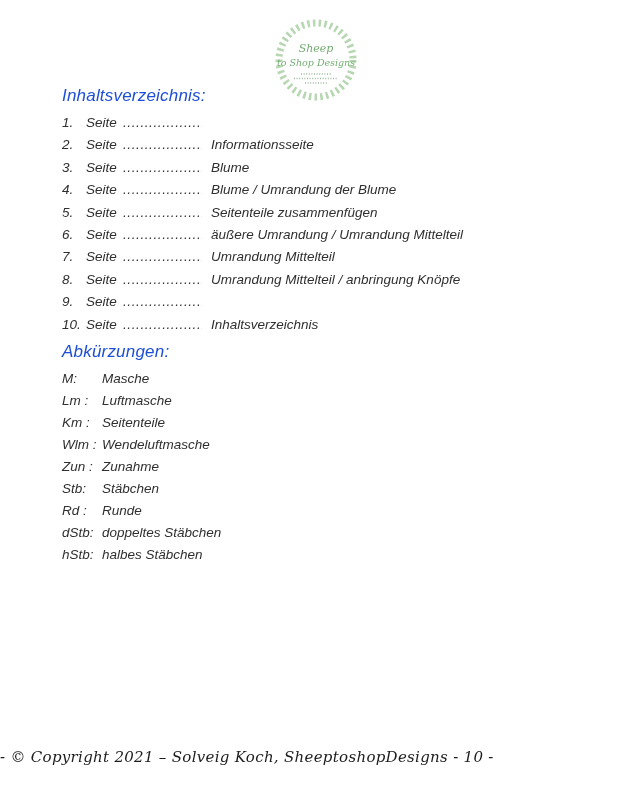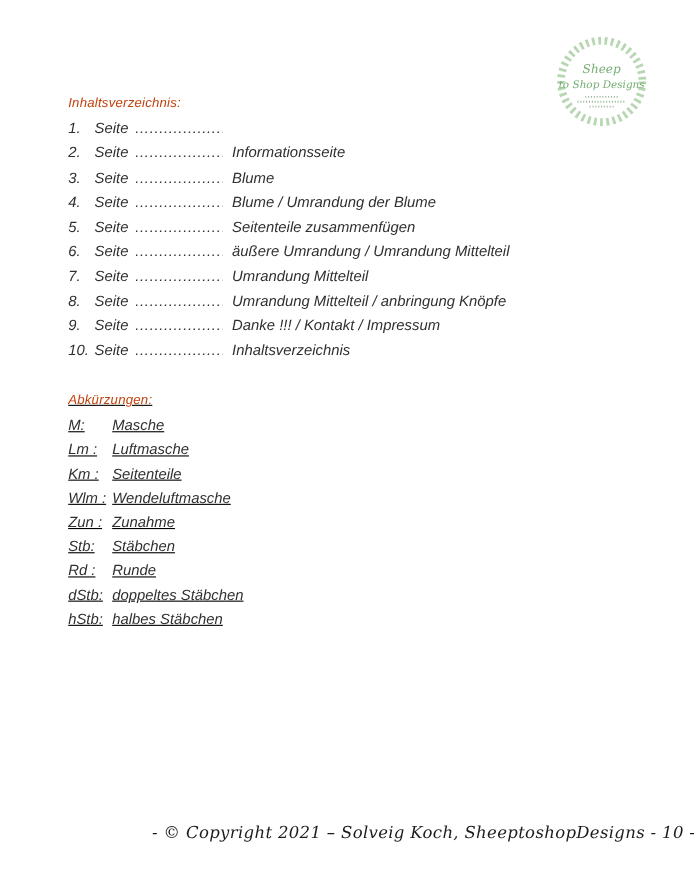--- a/index.html
+++ b/index.html
@@ -6,68 +6,68 @@
   body {
     width: 632px; height: 800px;
     position: relative;
     background: #ffffff;
     font-family: "Liberation Sans", sans-serif;
     overflow: hidden;
   }
 
   
   .logo-wrap {
-    position: absolute; top: 24px; left: 0; right: 0;
-    display: flex; justify-content: flex-end;
+    position: absolute; top: 10px; left: 0; right: 0;
+    display: flex; justify-content: center;
   }
   .wreath {
     fill: none; stroke: #aacfa5; stroke-width: 7;
     stroke-dasharray: 2.5 3.2; opacity: 0.85;
   }
   .logo-script {
     font-family: "DejaVu Serif", serif; font-style: italic;
     fill: #74ae72; text-anchor: middle;
   }
   .logo-line1 { font-size: 11px; }
   .logo-line2 { font-size: 9.5px; }
   .tagline-line { stroke: #9dbb9b; stroke-width: 1.6; stroke-dasharray: 1 1.6; }
 
   
   .section-heading {
-    font-size: 12px; font-style: italic; font-weight: normal;
-    color: #c2410c; margin: 0 0 9px 0; letter-spacing: 0.2px;
+    font-size: 17px; font-style: italic; font-weight: normal;
+    color: #1d4ed8; margin: 0 0 9px 0; letter-spacing: 0.2px;
   }
 
   .toc-section { position: absolute; left: 62px; top: 86px; }
   .toc-row {
     display: flex; align-items: baseline;
     font-size: 13.5px; font-style: italic; color: #2f2f2f;
     height: 22.4px;
   }
   .toc-num   { width: 24px; flex: 0 0 auto; }
   .toc-seite { width: 37px; flex: 0 0 auto; }
   .toc-leader {
     width: 79px; flex: 0 0 auto; overflow: hidden;
     white-space: nowrap; letter-spacing: 0.6px;
   }
   .toc-title { margin-left: 9px; white-space: nowrap; }
 
-  .abbr-section { position: absolute; left: 62px; top: 356px; text-decoration: underline; }
+  .abbr-section { position: absolute; left: 62px; top: 342px; }
   .abbr-row {
     display: flex; align-items: baseline;
     font-size: 13.5px; font-style: italic; color: #2f2f2f;
     height: 22px;
   }
   .abbr-key { width: 40px; flex: 0 0 auto; }
   .abbr-meaning { white-space: nowrap; }
 
   
   .page-footer {
     position: absolute; top: 748px; left: 0; width: 632px;
-    text-align: right;
+    text-align: left;
     font-family: "DejaVu Serif", serif; font-style: italic;
     font-size: 15px; color: #1c1c1c; letter-spacing: 0.3px;
   }
 </style>
 </head>
 <body>
 
 <div class="logo-wrap">
   <svg width="170" height="104" viewBox="0 0 170 104">
     <circle class="wreath" cx="85" cy="50" r="37"></circle>
@@ -126,21 +126,20 @@
   <div class="toc-row">
     <span class="toc-num">8.</span>
     <span class="toc-seite">Seite</span>
     <span class="toc-leader">....................</span>
     <span class="toc-title">Umrandung Mittelteil / anbringung Knöpfe</span>
   </div>
   <div class="toc-row">
     <span class="toc-num">9.</span>
     <span class="toc-seite">Seite</span>
     <span class="toc-leader">....................</span>
-    <span class="toc-title">Danke !!! / Kontakt / Impressum</span>
   </div>
   <div class="toc-row">
     <span class="toc-num">10.</span>
     <span class="toc-seite">Seite</span>
     <span class="toc-leader">....................</span>
     <span class="toc-title">Inhaltsverzeichnis</span>
   </div>
 </div>
 
 <div class="abbr-section">

